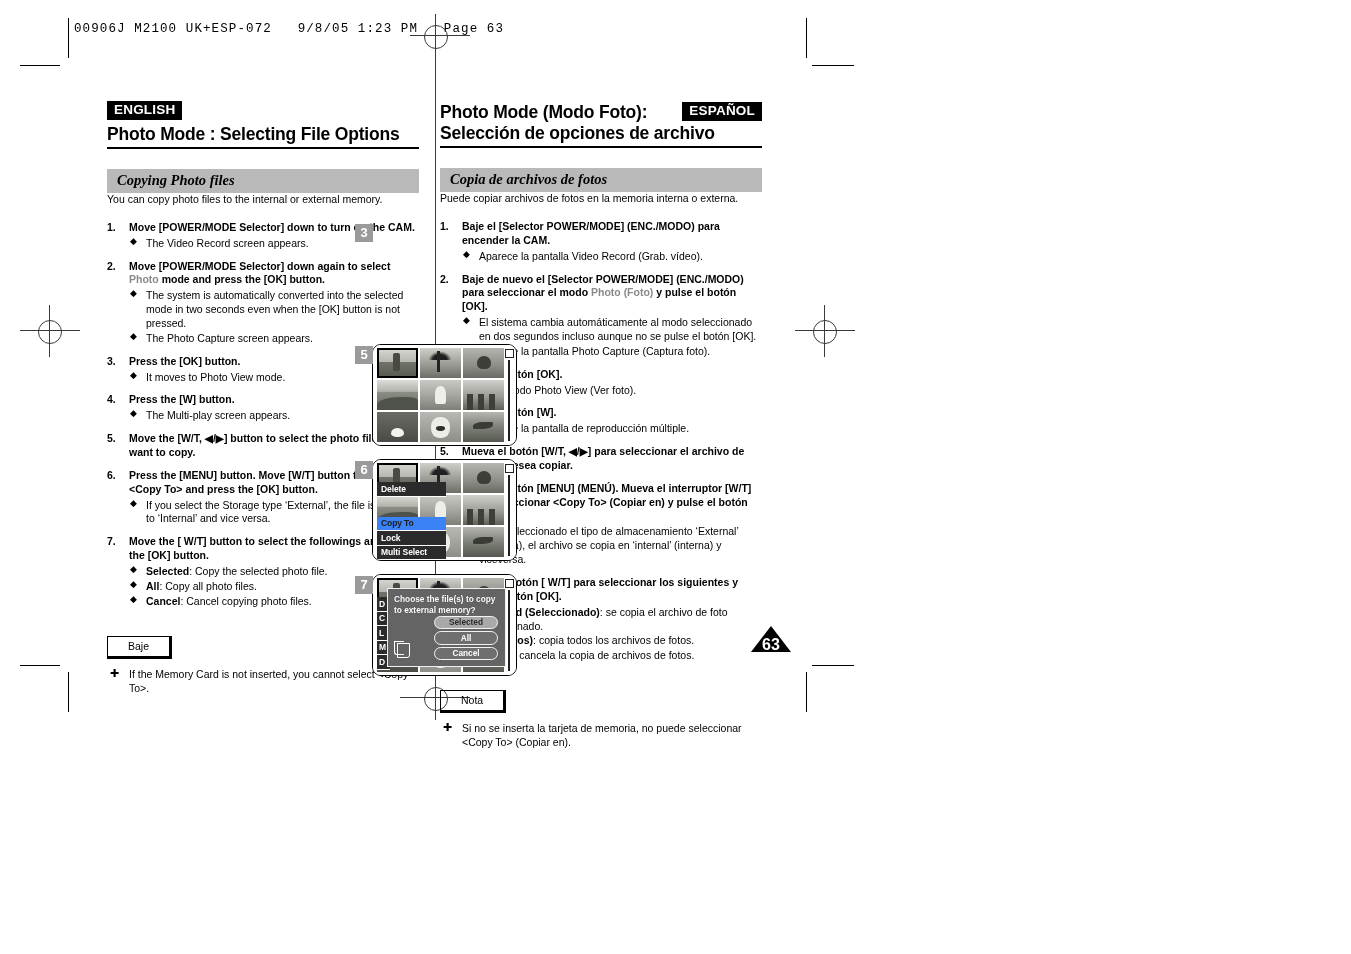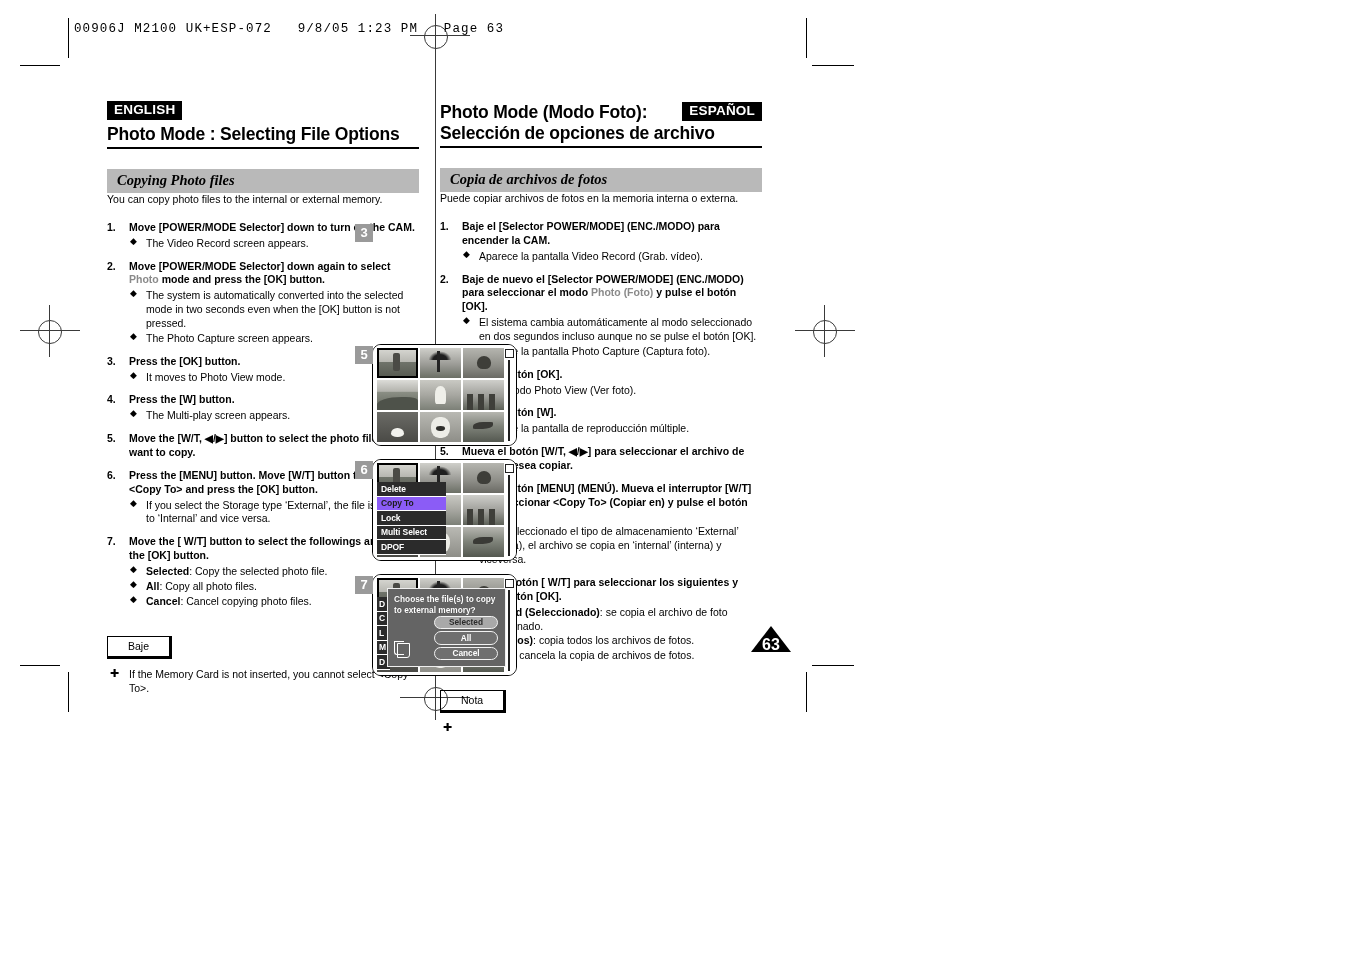--- a/index.html
+++ b/index.html
@@ -399,22 +399,23 @@
     background: #2b2b2b;
     color: #fff;
     font-size: 8.5px;
     font-weight: bold;
     padding: 1.5px 0 2px 4px;
     border-bottom: 1px solid #ffffff;
     letter-spacing: -0.1px;
     white-space: nowrap;
   }
   .menu-item.hl {
-    background: #8b5cf6;
+    background: #3b82f6;
     color: #1c1c1c;
+    margin-top: 20px;
   }
 
   
   .dialog {
     position: absolute;
     left: 14px;
     top: 13px;
     right: 10px;
     bottom: 8px;
     background: #646464;
@@ -662,20 +663,21 @@
             <li><span class="dia">◆</span><span class="b">All (Todos)</span><span>: copia todos los archivos de fotos.</span></li>
             <li><span class="dia">◆</span><span class="b">Cancel</span><span>: cancela la copia de archivos de fotos.</span></li>
           </ul>
         </li>
       </ol>
 
     <div class="note-box">Nota</div>
     <ul class="note-list">
       <li>
         <span class="club">✚</span>
+        <span>Si no se inserta la tarjeta de memoria, no puede seleccionar &lt;Copy To&gt; (Copiar en).</span>
       </li>
     </ul>
   </div>
 
   <div class="figs">
 
     <div class="fig fig-1">
       <div class="fig-num">3</div>
     </div>
 

